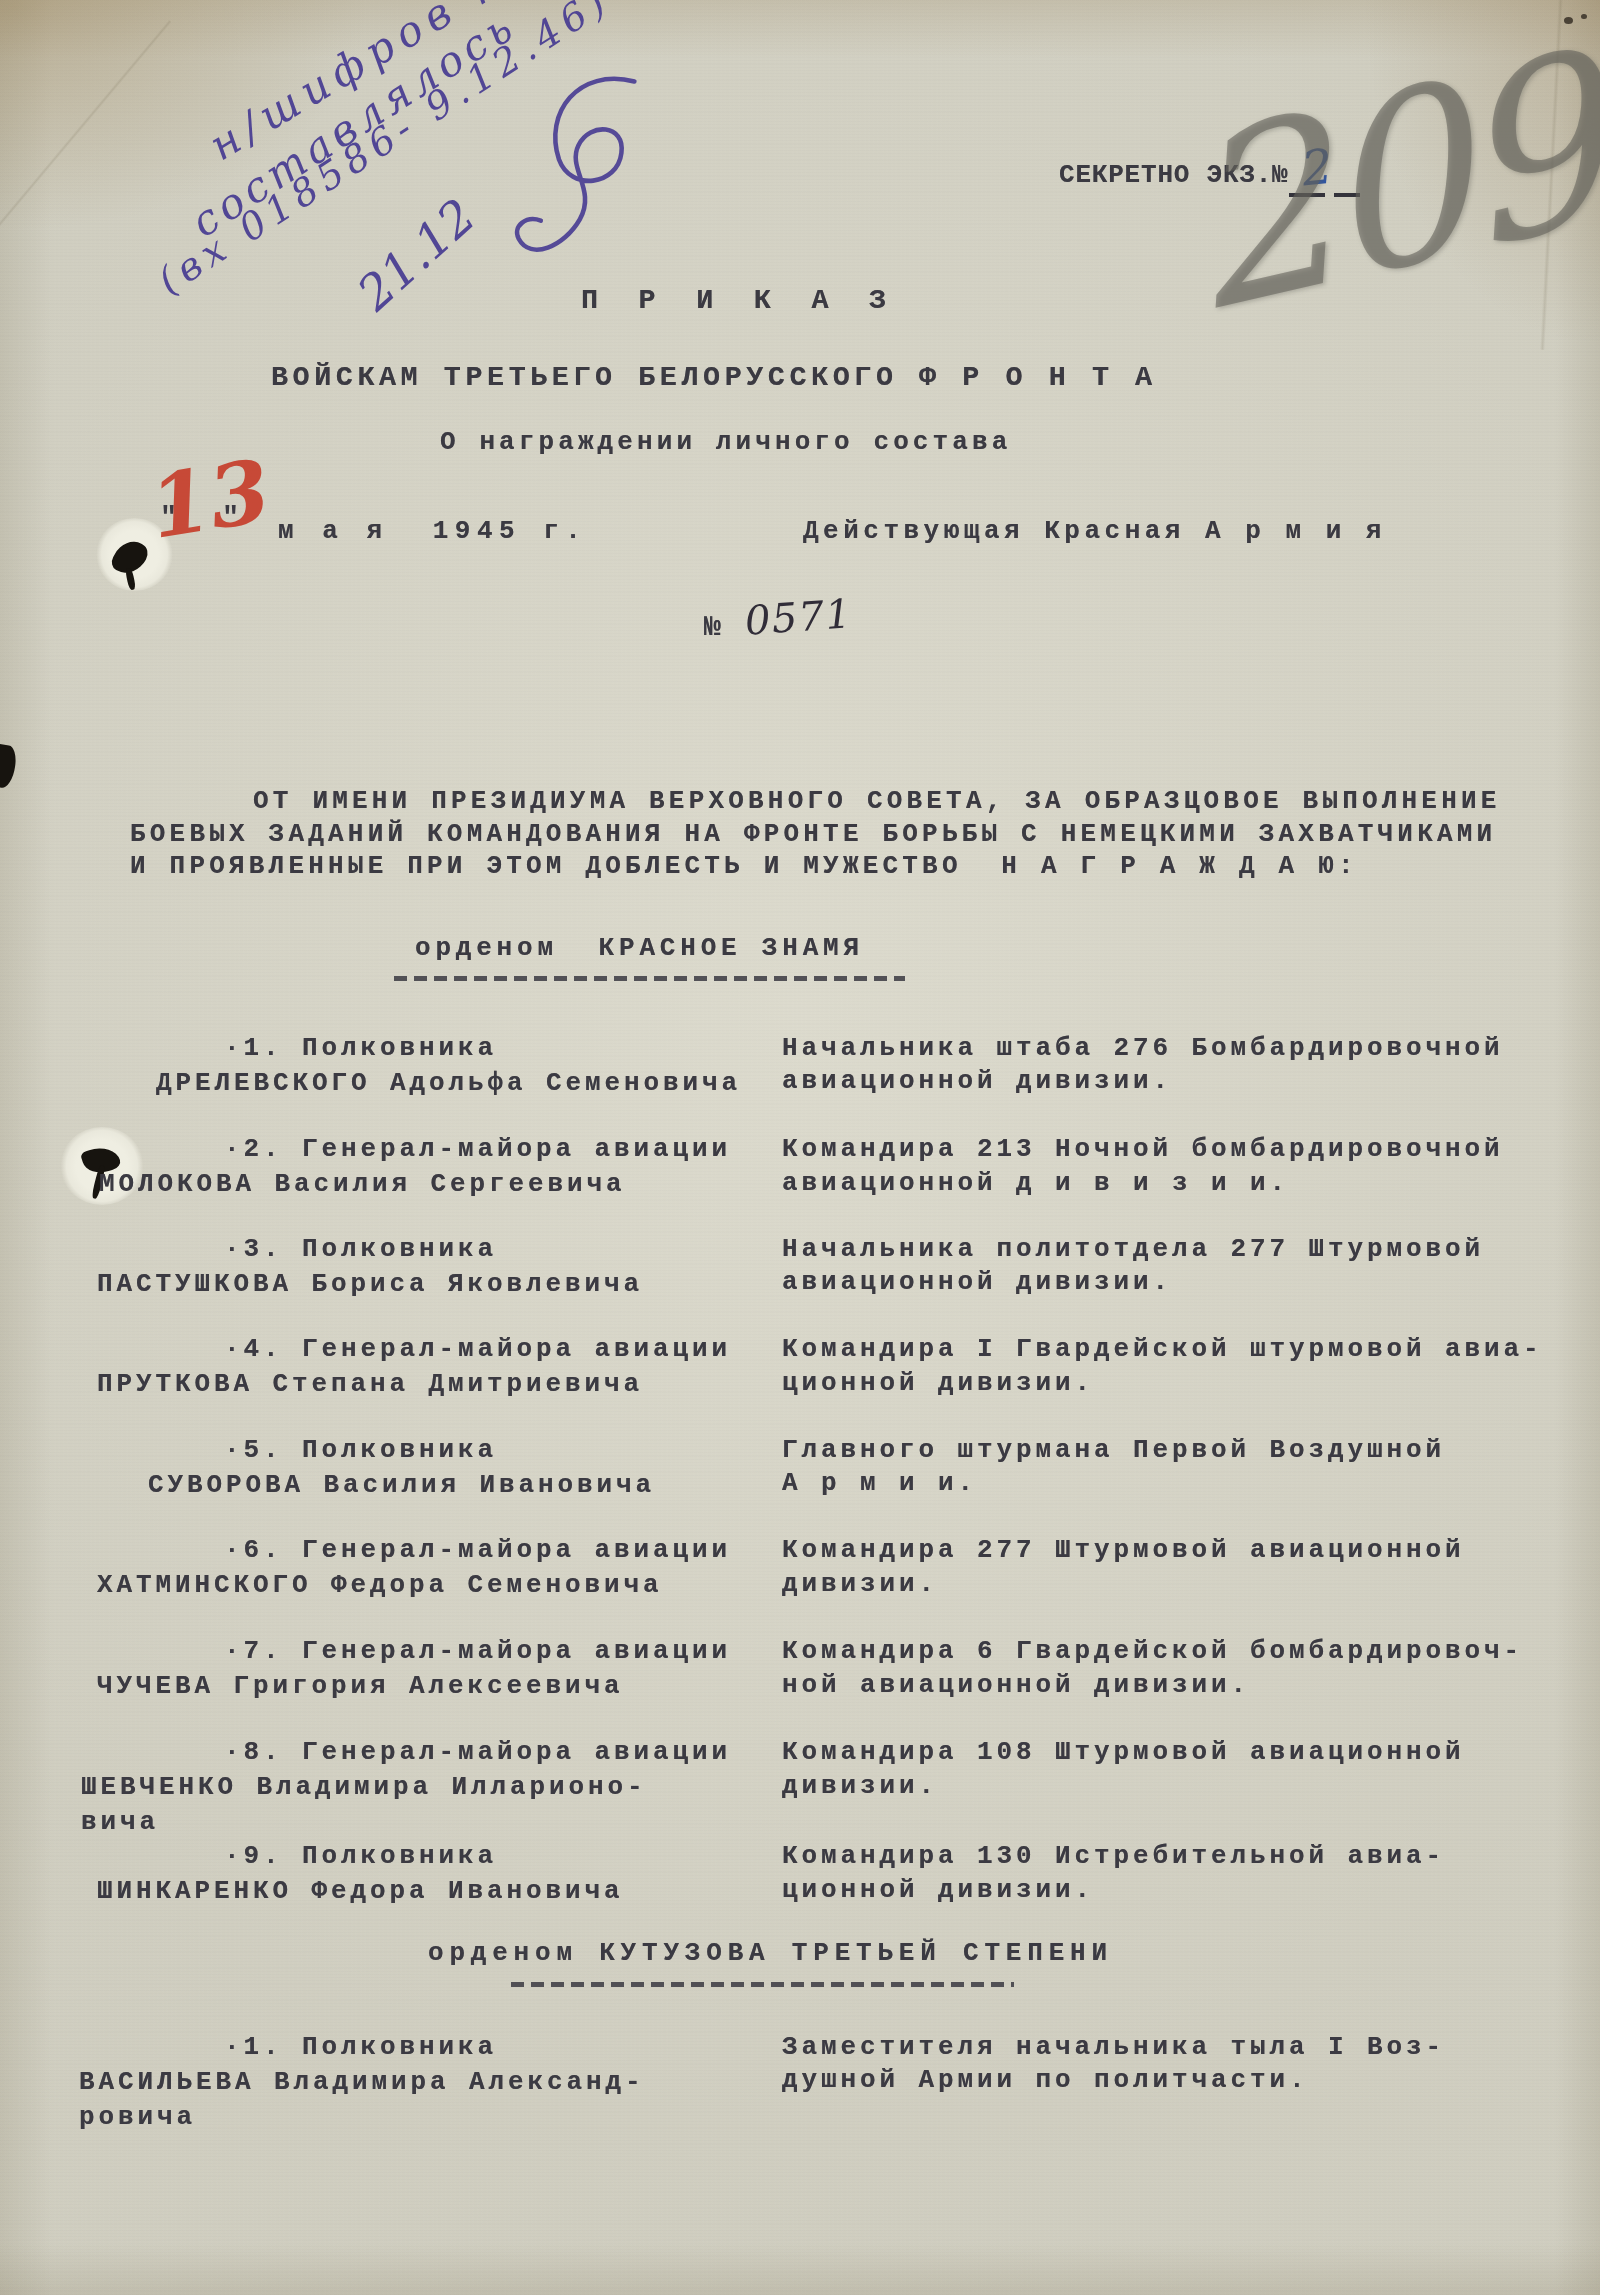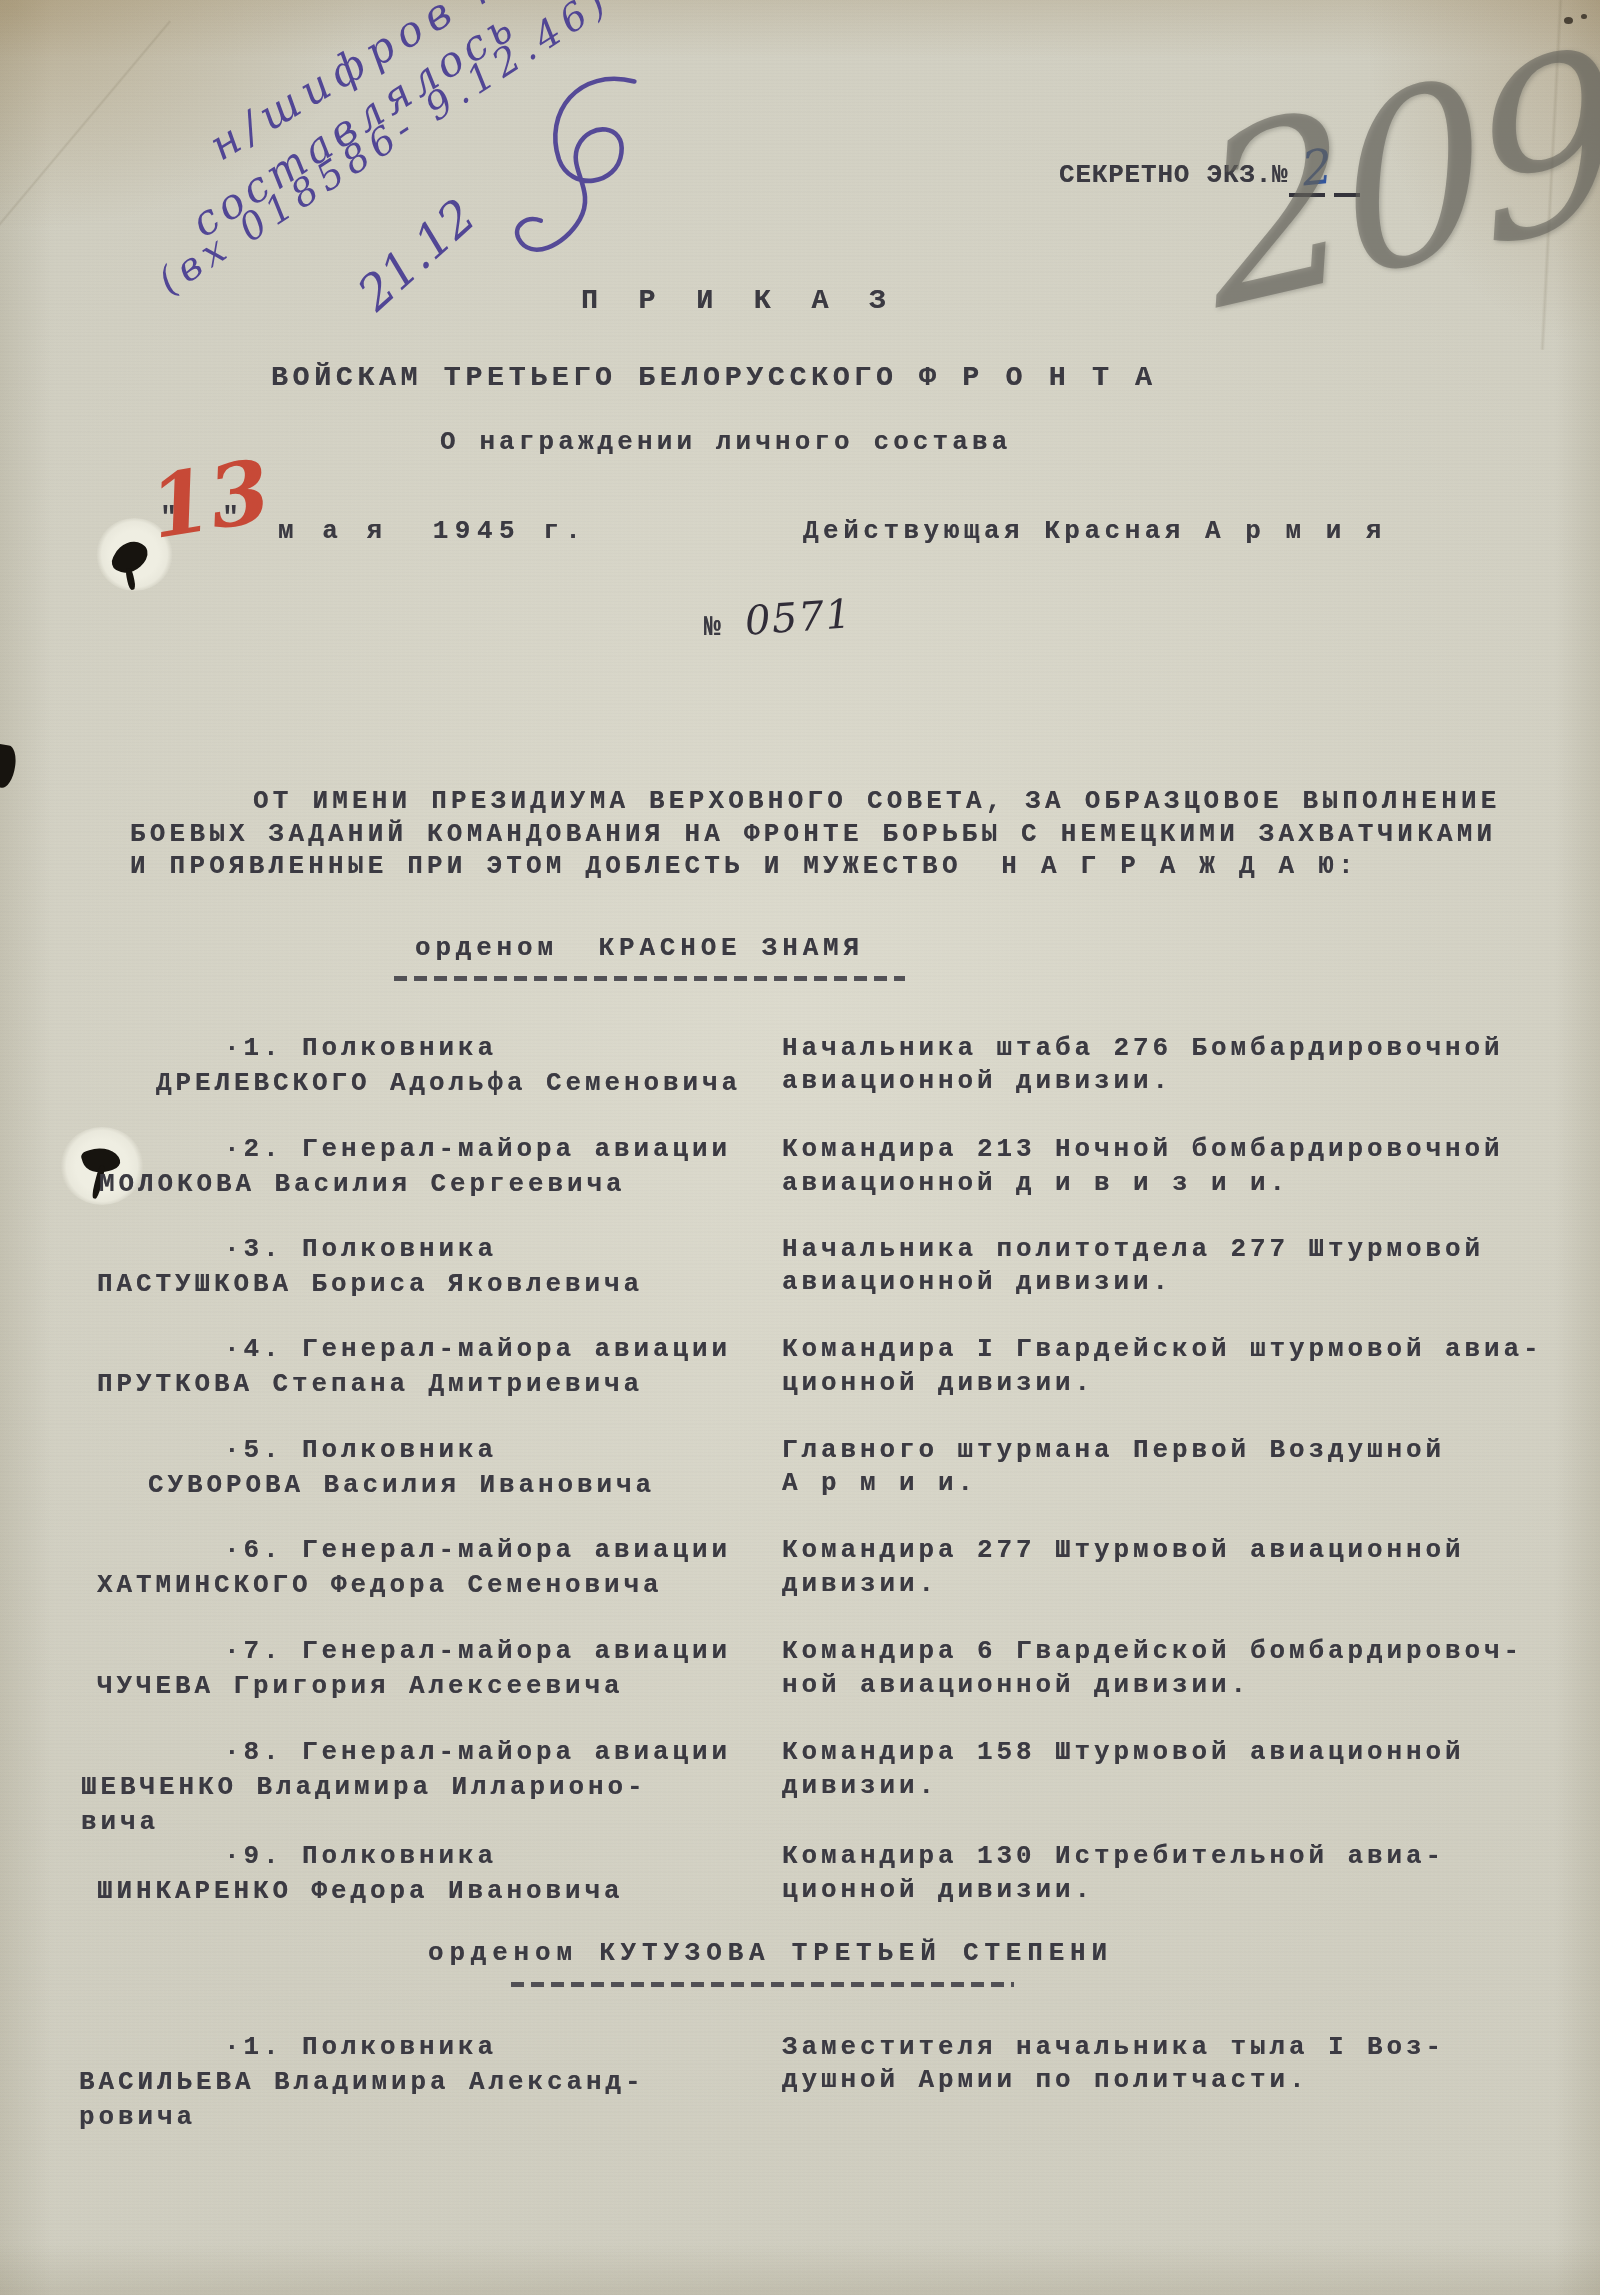--- a/index.html
+++ b/index.html
@@ -140,21 +140,21 @@
       <div class="typed" style="left: 97px; top: 1570px;">ХАТМИНСКОГО Федора Семеновича</div>
       <div class="typed" style="left: 782px; top: 1535px;">Командира 277 Штурмовой авиационной</div>
       <div class="typed" style="left: 782px; top: 1569px;">дивизии.</div>
       <div class="typed" style="left: 224px; top: 1636px;">·7. Генерал-майора авиации</div>
       <div class="typed" style="left: 97px; top: 1671px;">ЧУЧЕВА Григория Алексеевича</div>
       <div class="typed" style="left: 782px; top: 1636px;">Командира 6 Гвардейской бомбардировоч-</div>
       <div class="typed" style="left: 782px; top: 1670px;">ной авиационной дивизии.</div>
       <div class="typed" style="left: 224px; top: 1737px;">·8. Генерал-майора авиации</div>
       <div class="typed" style="left: 81px; top: 1772px;">ШЕВЧЕНКО Владимира Илларионо-</div>
       <div class="typed" style="left: 81px; top: 1807px;">вича</div>
-      <div class="typed" style="left: 782px; top: 1737px;">Командира 158 Штурмовой авиационной</div>
+      <div class="typed" style="left: 782px; top: 1737px;">Командира 108 Штурмовой авиационной</div>
       <div class="typed" style="left: 782px; top: 1771px;">дивизии.</div>
       <div class="typed" style="left: 224px; top: 1841px;">·9. Полковника</div>
       <div class="typed" style="left: 97px; top: 1876px;">ШИНКАРЕНКО Федора Ивановича</div>
       <div class="typed" style="left: 782px; top: 1841px;">Командира 130 Истребительной авиа-</div>
       <div class="typed" style="left: 782px; top: 1875px;">ционной дивизии.</div>
       <div class="typed" style="left: 224px; top: 2032px;">·1. Полковника</div>
       <div class="typed" style="left: 79px; top: 2067px;">ВАСИЛЬЕВА Владимира Александ-</div>
       <div class="typed" style="left: 79px; top: 2102px;">ровича</div>
       <div class="typed" style="left: 782px; top: 2032px;">Заместителя начальника тыла I Воз-</div>
       <div class="typed" style="left: 782px; top: 2065px;">душной Армии по политчасти.</div>

